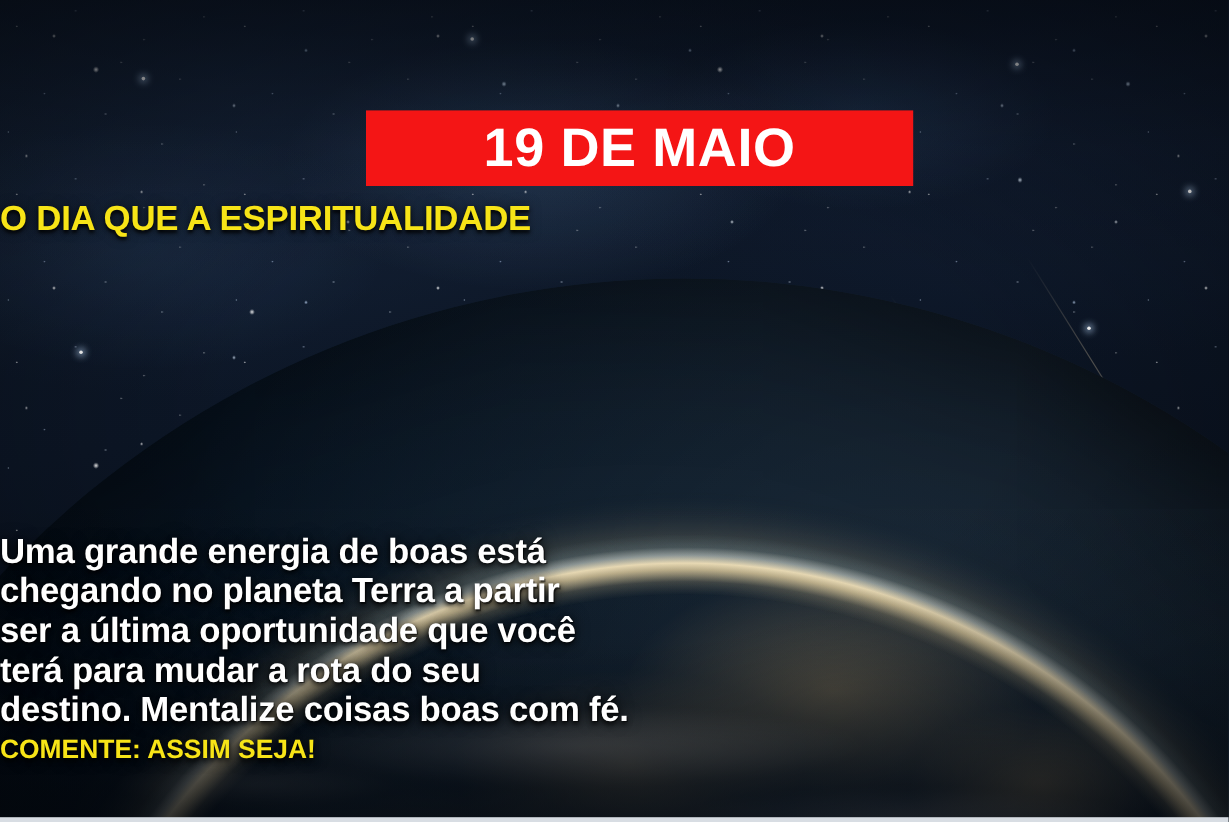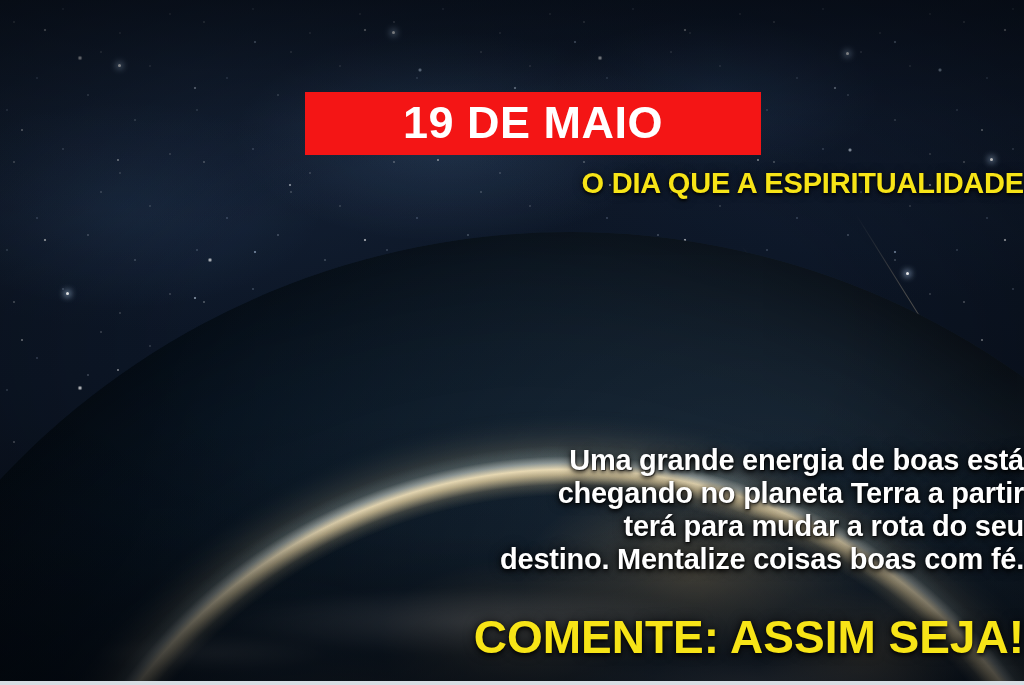--- a/index.html
+++ b/index.html
@@ -206,21 +206,21 @@
     background:
       linear-gradient(180deg, rgba(3,7,14,0.55) 0%, rgba(3,7,14,0.10) 18%, rgba(3,7,14,0) 34%),
       linear-gradient(0deg,  rgba(2,5,11,0.55) 0%, rgba(2,5,11,0.12) 22%, rgba(2,5,11,0) 40%),
       radial-gradient(ellipse 78% 70% at 50% 50%, rgba(0,0,0,0) 40%, rgba(0,0,0,0.42) 100%);
   }
 
   
   .content {
     position: absolute;
     inset: 0;
-    text-align: right;
+    text-align: left;
     padding-left: 12px;
   }
 
   .date-banner {
     position: absolute;
     left: 305px;
     top: 92px;
     width: 456px;
     height: 63px;
     background: #F41515;
@@ -270,21 +270,21 @@
       1px 1px 0 rgba(0,0,0,0.45);
   }
   .body-copy .ln { display: block; white-space: nowrap; }
 
   .cta {
     position: absolute;
     left: 0;
     right: 0;
     top: 614px;
     color: #F7E417;
-    font-size: 46px;
+    font-size: 22px;
     font-weight: 700;
     letter-spacing: 0px;
     line-height: 1;
     white-space: nowrap;
     text-shadow:
       0 2px 4px rgba(0,0,0,0.90),
       0 0 12px rgba(0,0,0,0.70);
   }
 
   
@@ -340,20 +340,21 @@
       <span class="date-text">19 DE MAIO</span>
     </div>
 
     <div class="headline">
       <span class="ln">O DIA QUE A ESPIRITUALIDADE</span>
     </div>
 
     <div class="body-copy">
       <span class="ln">Uma grande energia de boas está</span>
       <span class="ln">chegando no planeta Terra a partir</span>
+      <span class="ln">ser a última oportunidade que você</span>
       <span class="ln">terá para mudar a rota do seu</span>
       <span class="ln">destino. Mentalize coisas boas com fé.</span>
     </div>
 
     <div class="cta">COMENTE: ASSIM SEJA!</div>
   </div>
 
   <div class="bottom-edge"></div>
 </div>
 

